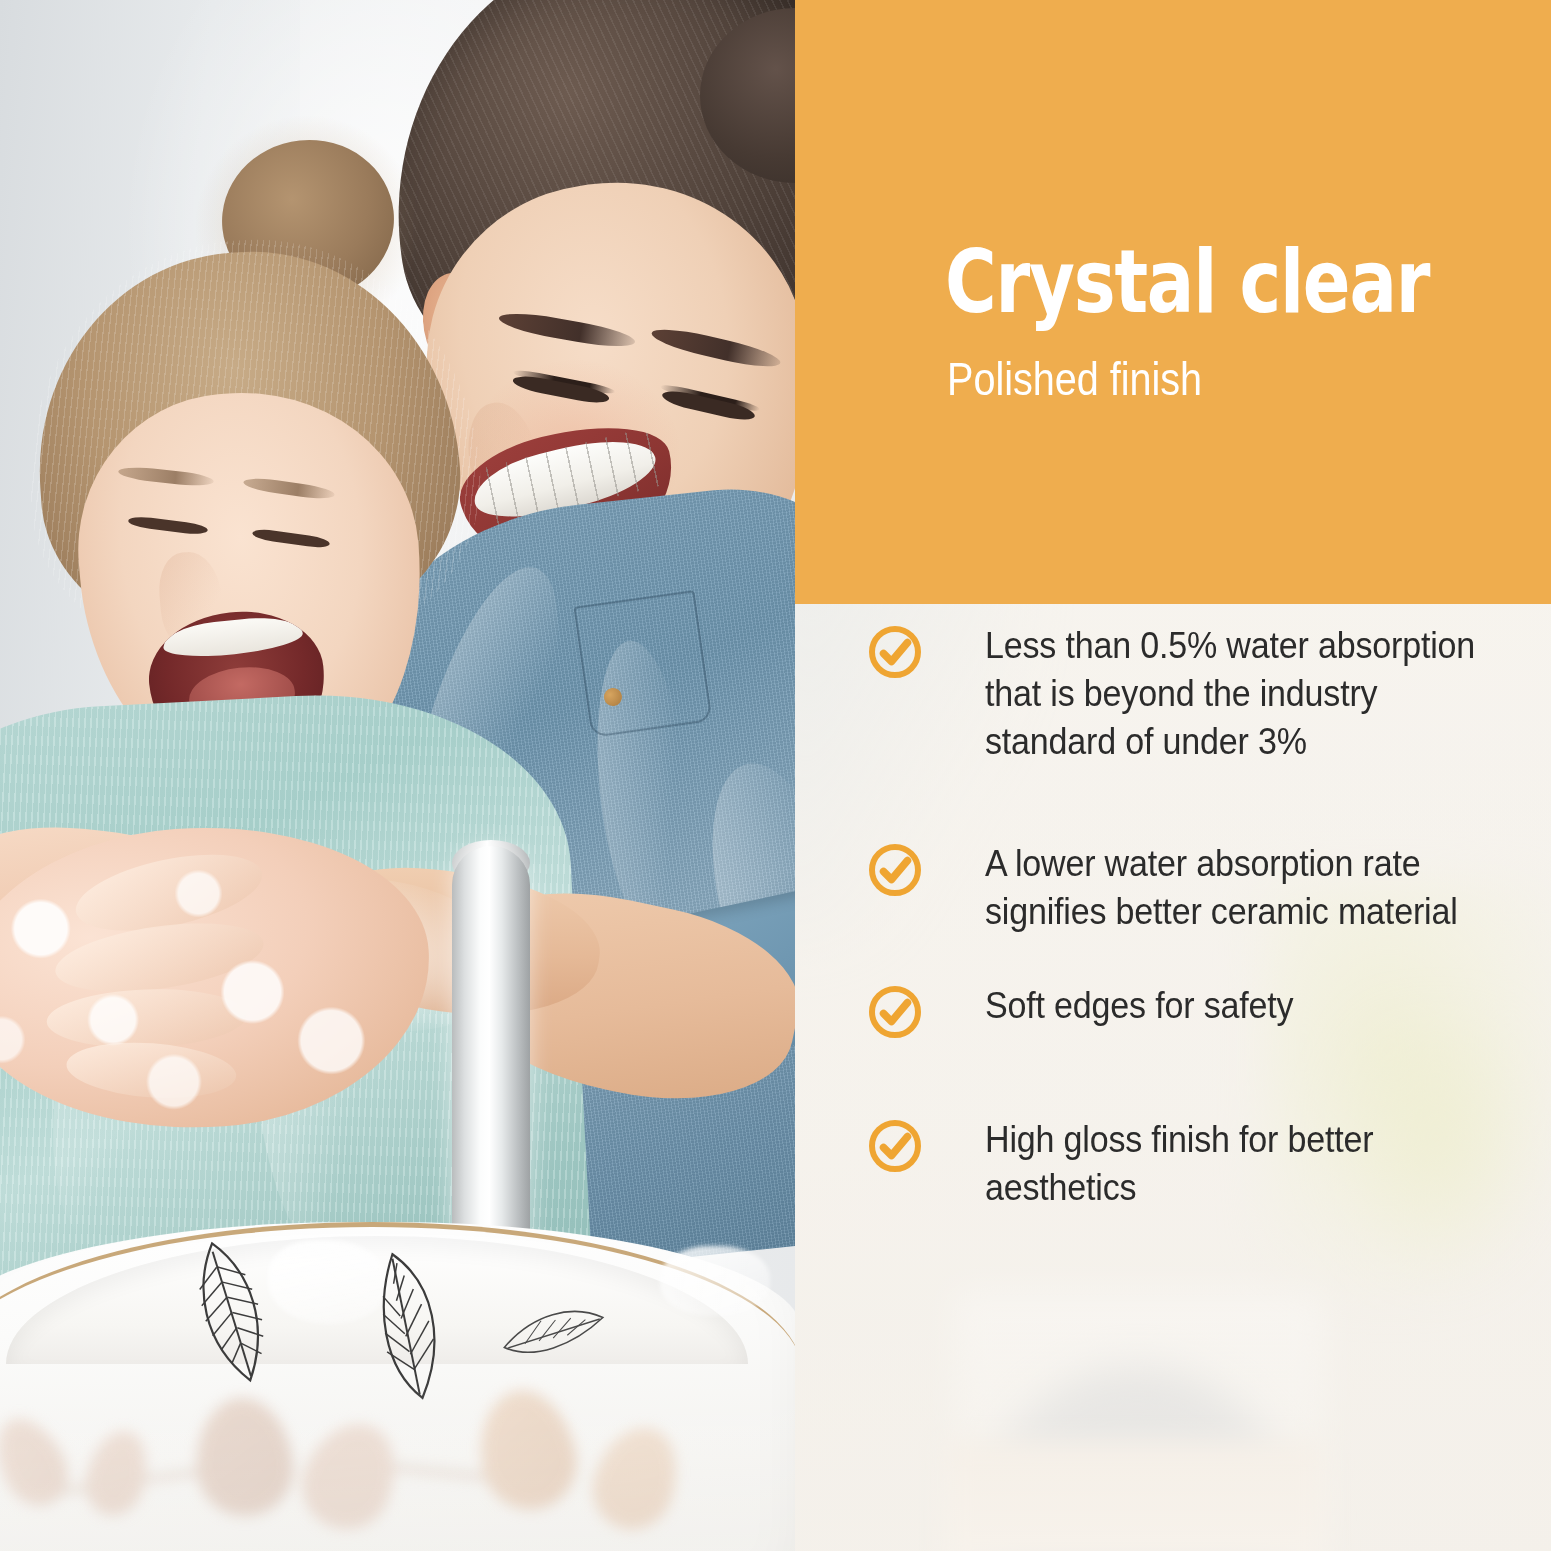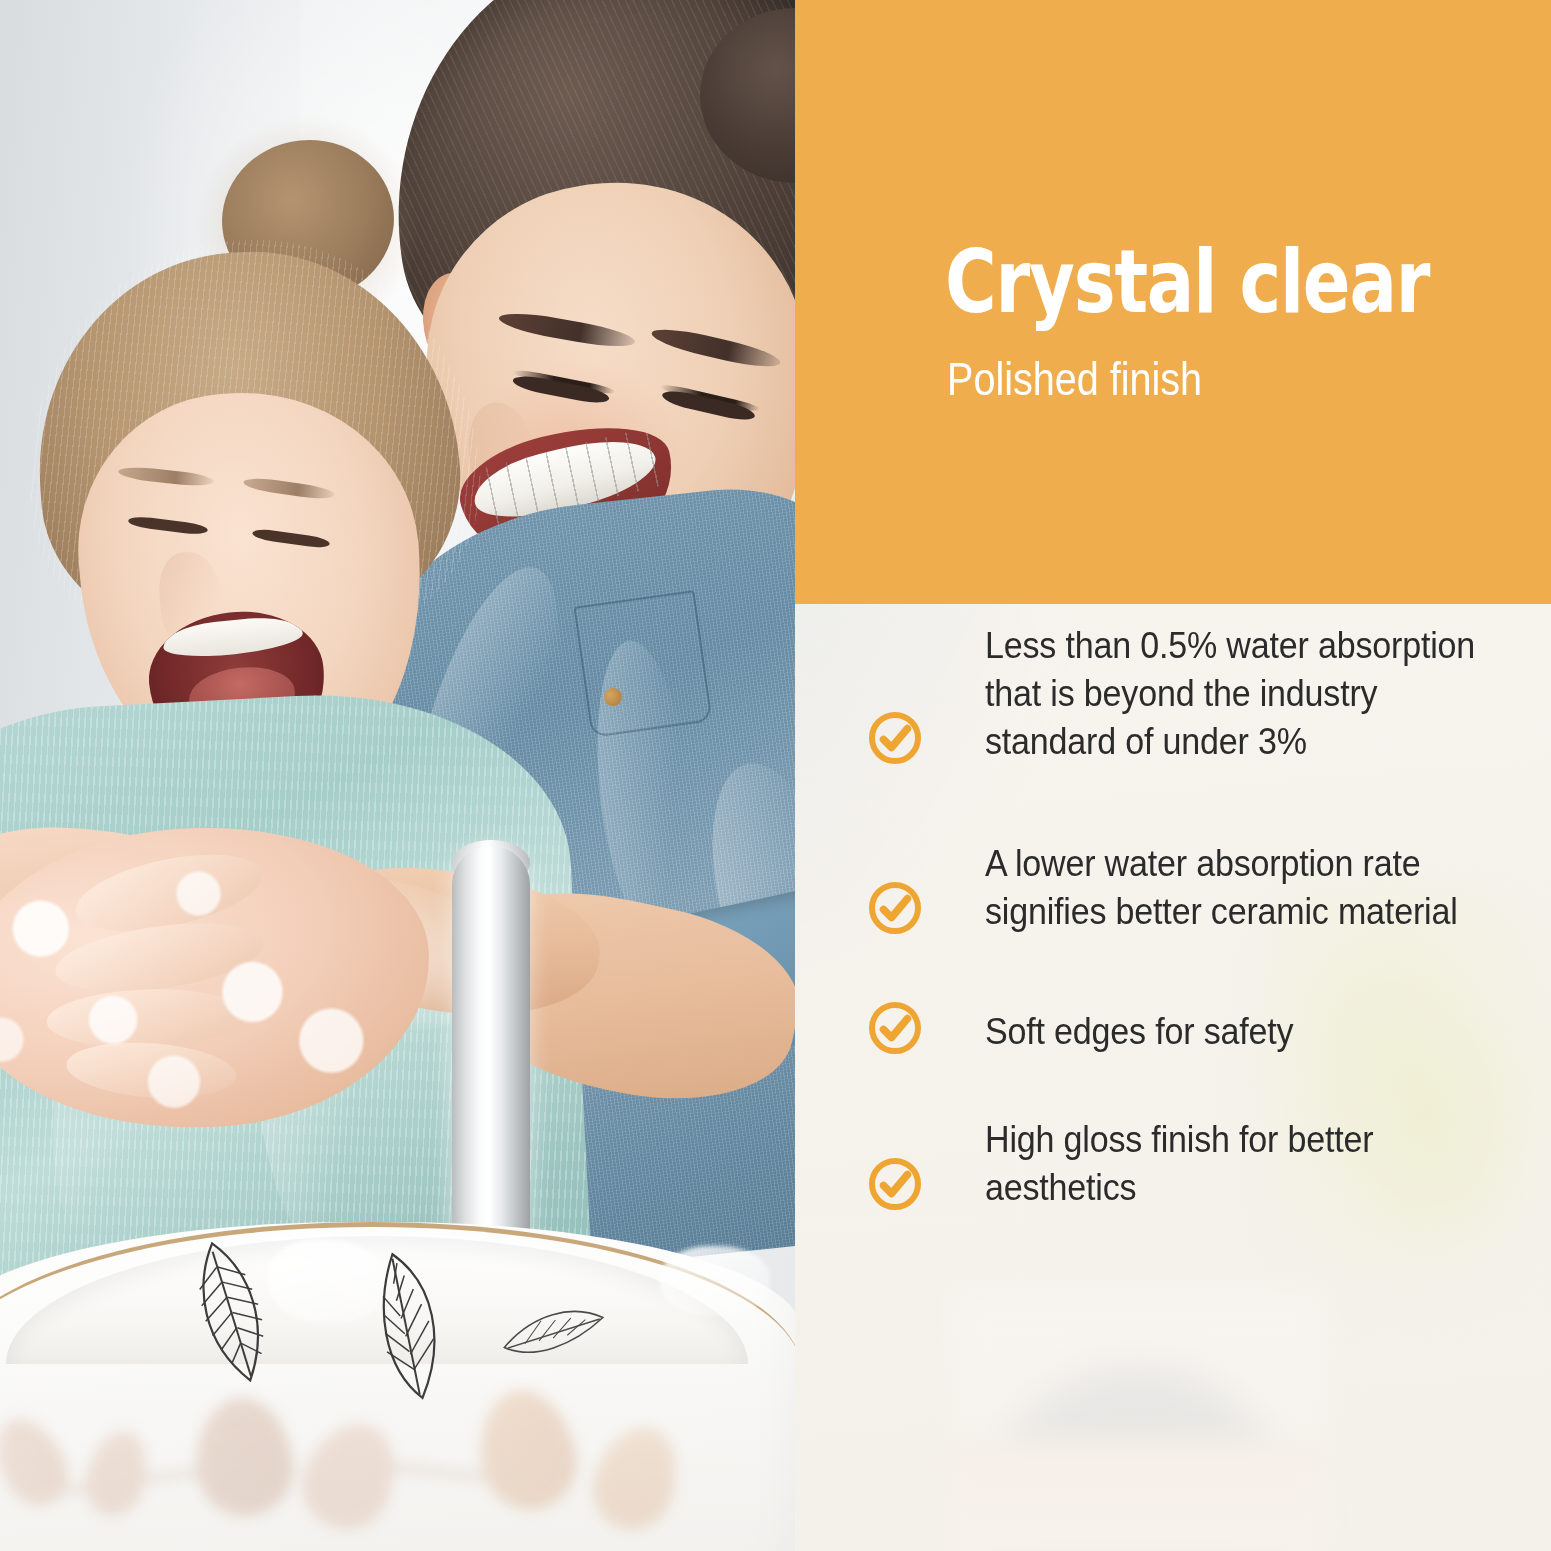--- a/index.html
+++ b/index.html
@@ -641,27 +641,27 @@
     left: 0;
     top: 482px;
     width: 756px;
     padding: 0;
     margin: 0;
     list-style: none;
   }
   .feature-item {
     position: absolute;
     display: flex;
-    align-items: flex-end;
+    align-items: flex-start;
     left: 72px;
     width: 660px;
   }
   .feature-item:nth-child(1) { top: 140px; }
   .feature-item:nth-child(2) { top: 358px; }
-  .feature-item:nth-child(3) { top: 516px; }
+  .feature-item:nth-child(3) { top: 500px; }
   .feature-item:nth-child(4) { top: 634px; }
 
   .check-icon {
     flex: 0 0 auto;
     width: 56px;
     height: 56px;
     margin-right: 62px;
     margin-top: 2px;
   }
   .check-icon svg { display: block; width: 56px; height: 56px; }

